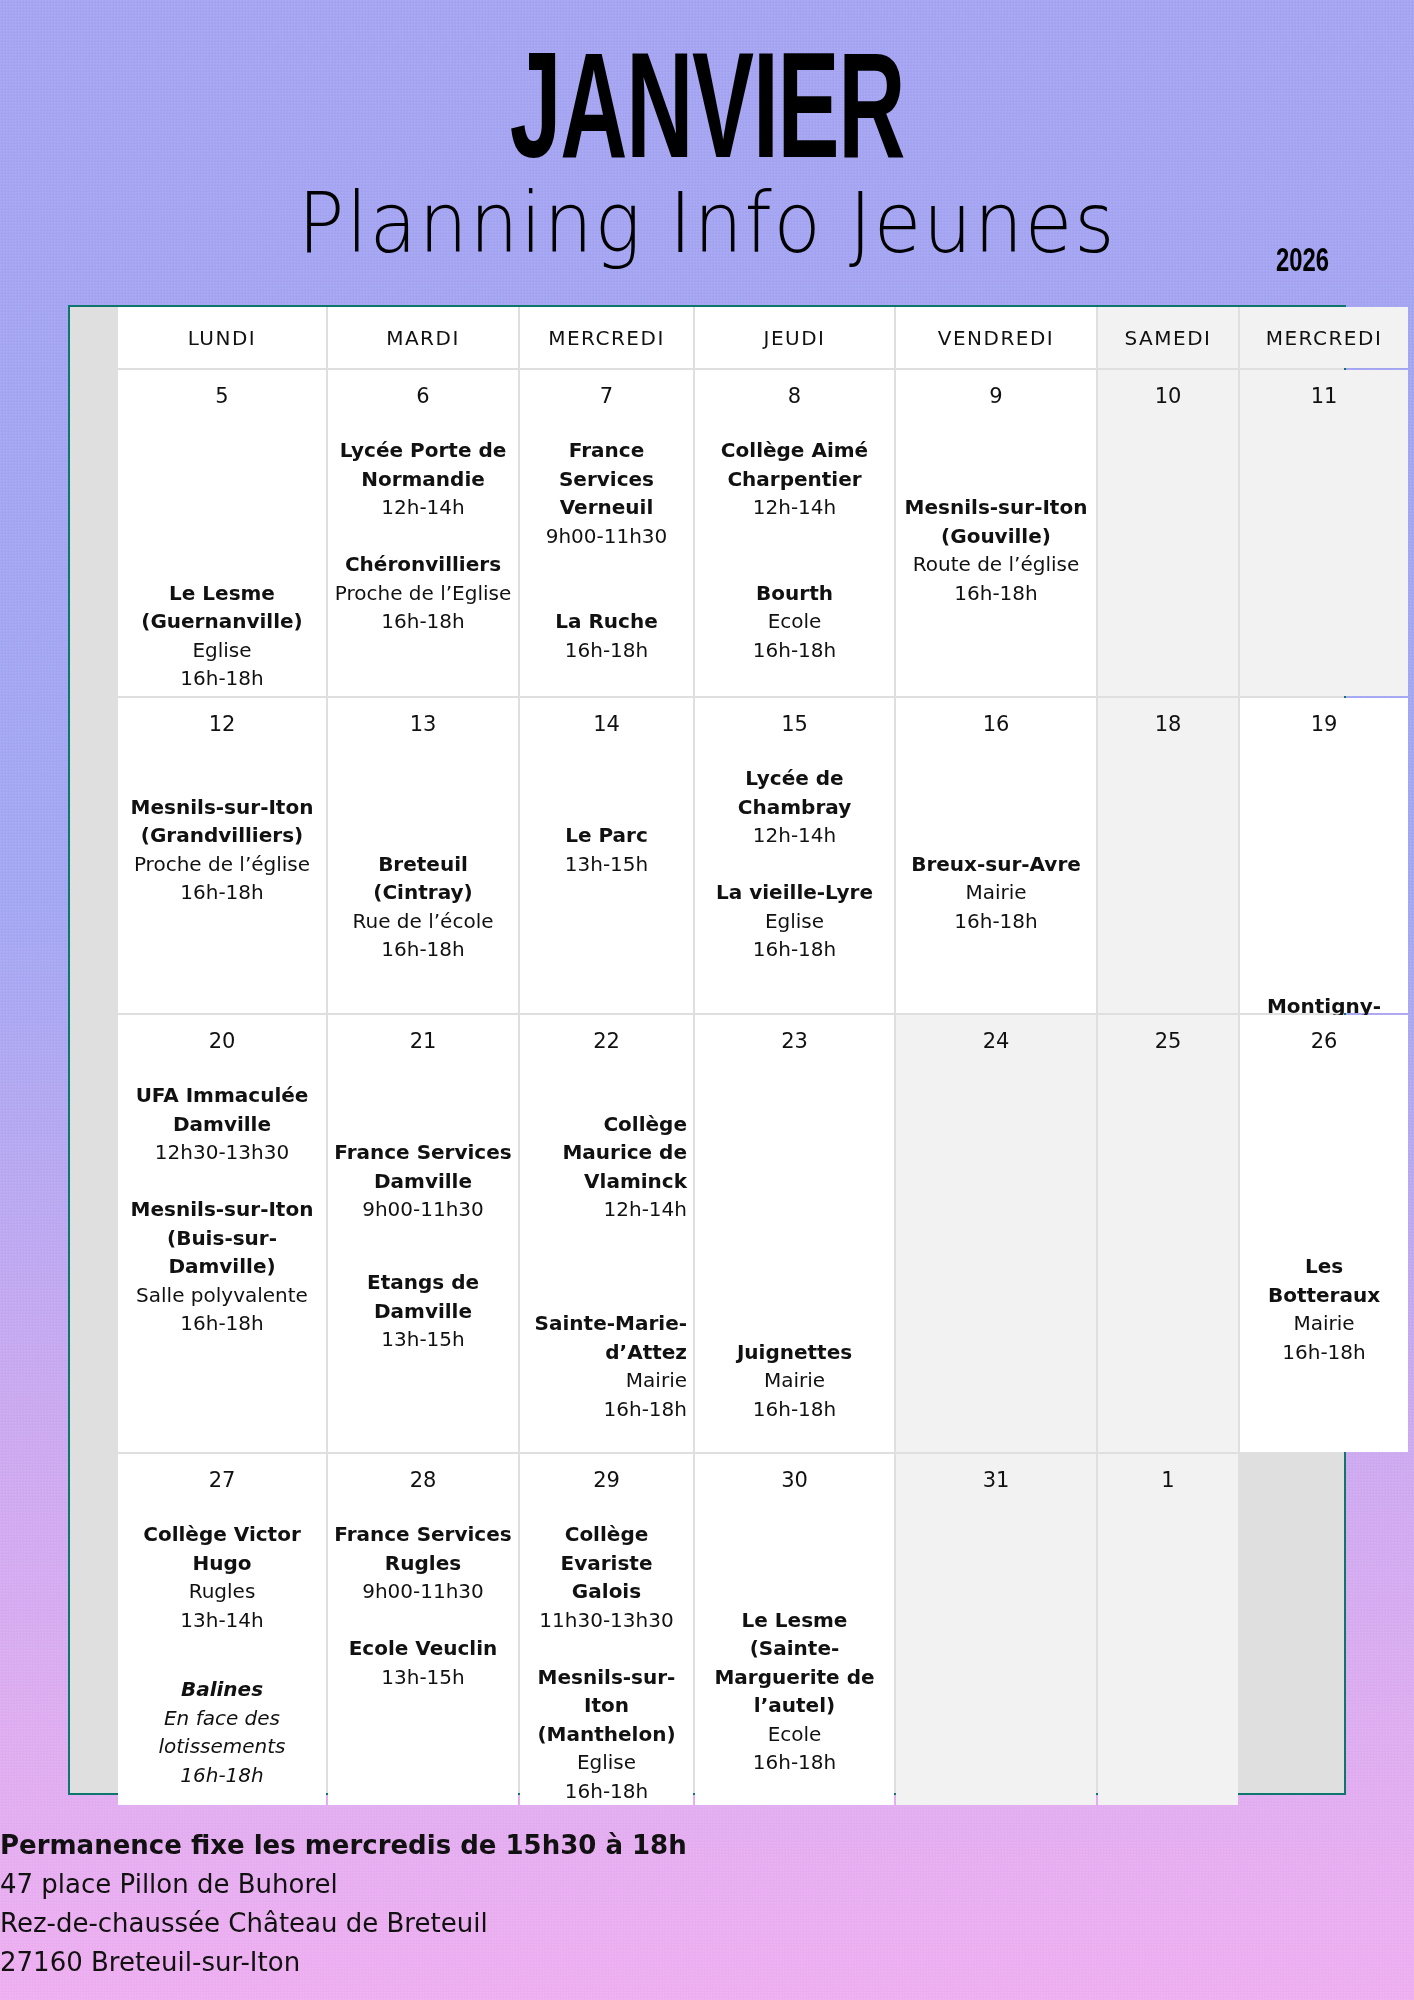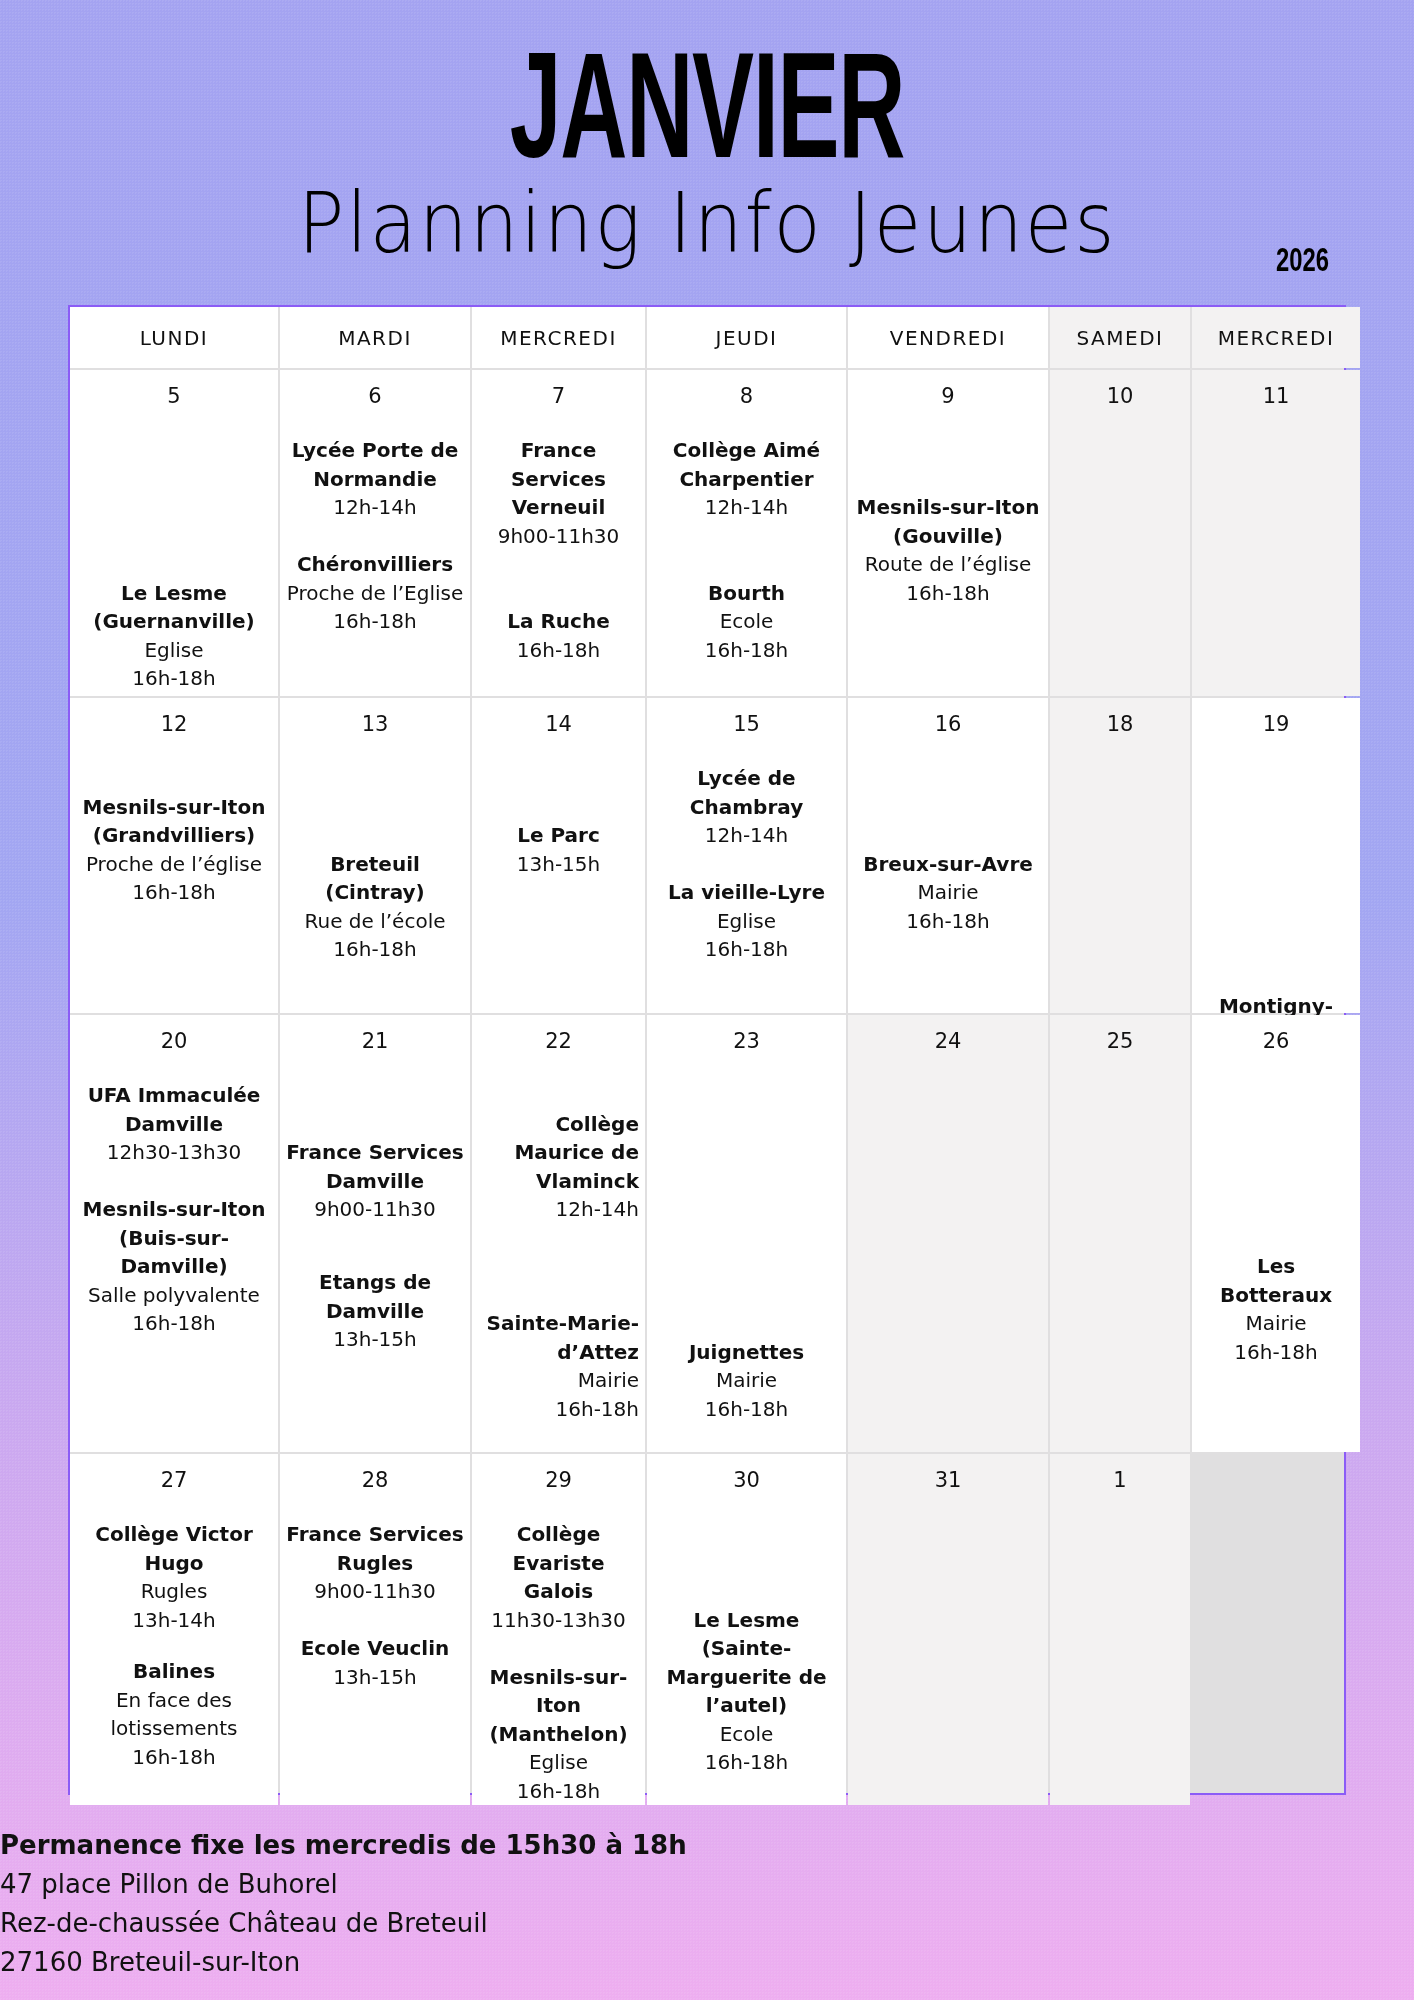--- a/index.html
+++ b/index.html
@@ -45,23 +45,24 @@
     transform-origin: 0 0;
     color: #000;
   }
   .calendar {
     position: absolute;
     left: 68px; top: 305px;
     width: 1278px; height: 1490px;
     display: grid;
     grid-template-columns: 208px 190px 173px 199px 200px 140px 168px;
     grid-template-rows: 61px 326px 315px 437px 351px;
-    border: 2px solid #8b5cf6;
+    border: 2px solid #0f766e;
     background: #e0dfe0;
     gap: 2px;
+    padding-left: 48px;
   }
   .cell {
     background: #fff;
     display: flex; flex-direction: column; align-items: center;
     text-align: center;
     padding-top: 12px;
     font-family: "DejaVu Sans", sans-serif;
   }
   .cell.weekend { background: #f3f2f2; }
   .hdr {
@@ -301,21 +302,21 @@
       </div>
     </div>
     <div class="cell">
       <div class="day-num">27</div>
       <div class="events">
         <div class="event">
           <span class="name">Collège Victor Hugo</span>
           <span class="line">Rugles</span>
           <span class="line">13h-14h</span>
         </div>
-        <div class="event" style="margin-top: 23px;">
+        <div class="event" style="margin-top: 41px; font-style: italic;">
           <span class="name">Balines</span>
           <span class="line">En face des lotissements</span>
           <span class="line">16h-18h</span>
         </div>
       </div>
     </div>
     <div class="cell">
       <div class="day-num">28</div>
       <div class="events">
         <div class="event">

